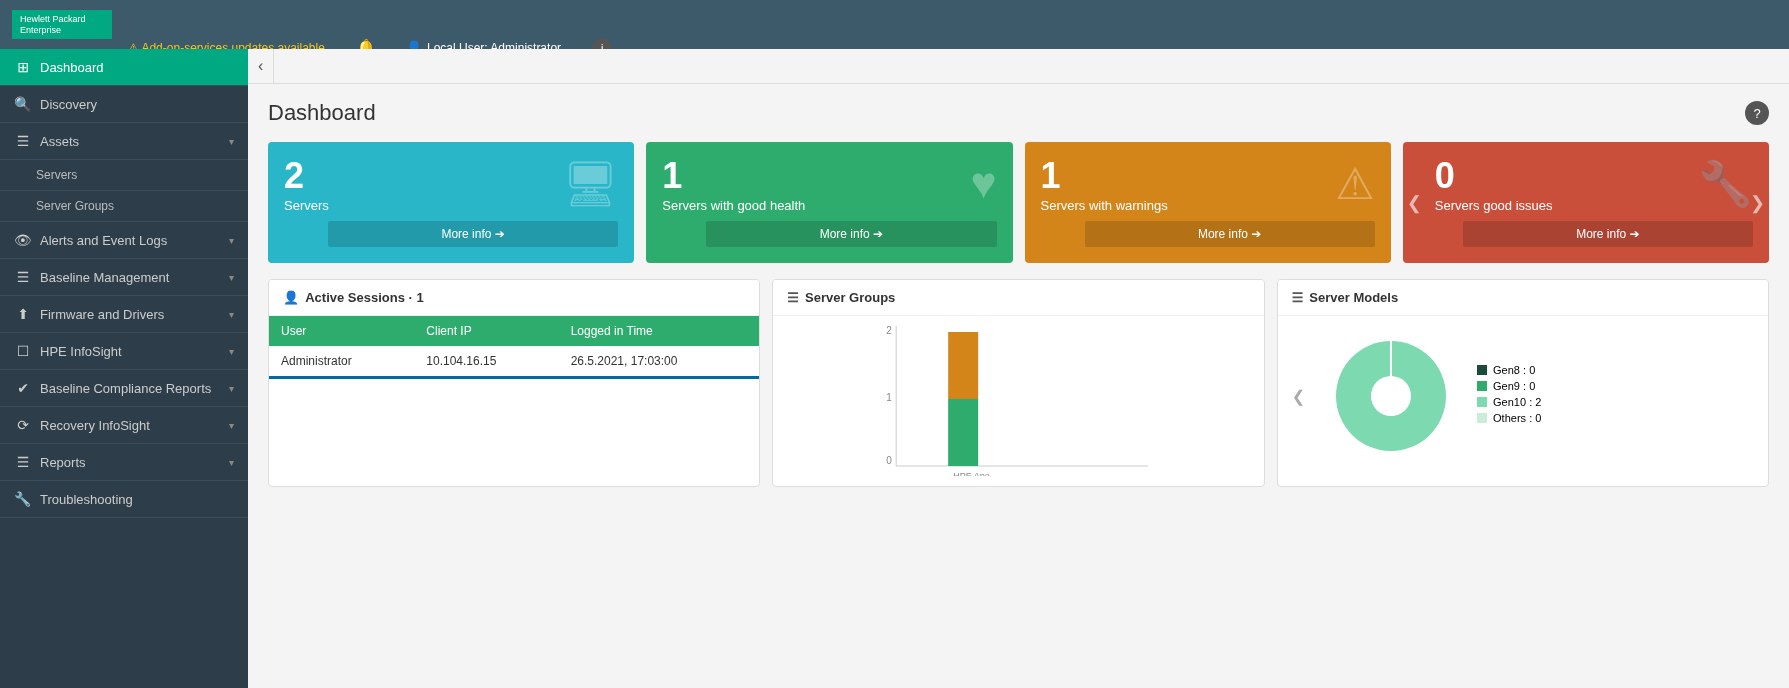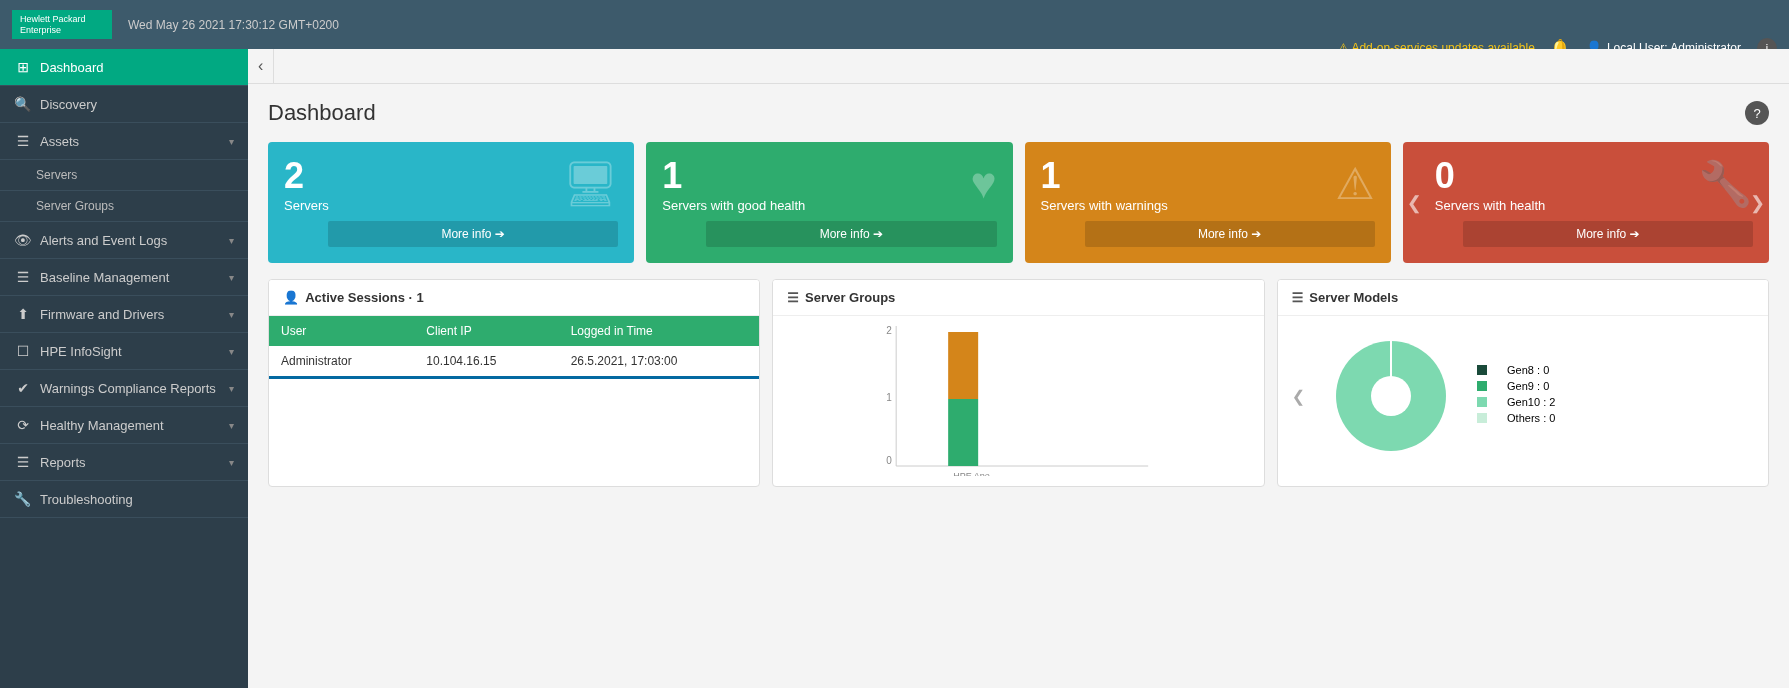--- a/index.html
+++ b/index.html
@@ -20,21 +20,21 @@
       padding: 4px 8px;
       margin-right: 16px;
       font-size: 11px;
       font-weight: bold;
       color: #fff;
       line-height: 1.2;
       min-width: 100px;
     }
     .topbar-logo span { display: block; font-size: 9px; font-weight: normal; }
     .topbar-datetime { flex: 1; font-size: 12px; color: #ccc; }
-    .topbar-right { display: flex; align-items: center; gap: 16px; margin-top: 46px; }
+    .topbar-right { display: flex; align-items: center; gap: 31px; margin-top: 46px; }
     .topbar-warning { color: #f5c518; font-size: 12px; cursor: pointer; text-decoration: underline; }
     .topbar-warning::before { content: "⚠ "; }
     .topbar-bell { font-size: 16px; cursor: pointer; }
     .topbar-user { font-size: 12px; display: flex; align-items: center; gap: 4px; }
     .topbar-user::before { content: "👤"; font-size: 13px; }
     .topbar-info { width: 20px; height: 20px; border-radius: 50%; background: #555; display: flex; align-items: center; justify-content: center; font-size: 11px; cursor: pointer; color: #fff; }
 
     
     .layout { display: flex; flex: 1; overflow: hidden; }
 
@@ -179,21 +179,21 @@
     }
     .legend-item { display: flex; align-items: center; gap: 4px; }
     .legend-dot { width: 10px; height: 10px; border-radius: 2px; }
 
     
     svg { display: block; }
 
     
     .pie-area { display: flex; align-items: center; padding: 10px 14px; gap: 16px; }
     .pie-legend { font-size: 11px; }
-    .pie-legend-item { display: flex; align-items: center; gap: 20px; margin-bottom: 4px; }
+    .pie-legend-item { display: flex; align-items: center; gap: 6px; margin-bottom: 4px; }
     .pie-legend-dot { width: 10px; height: 10px; }
 
     
     .sidebar-collapse {
       background: #f4f4f4;
       border: none;
       padding: 8px 10px;
       cursor: pointer;
       font-size: 16px;
       color: #555;
@@ -203,21 +203,20 @@
     .content-toprow { display: flex; align-items: center; border-bottom: 1px solid #ddd; background: #f4f4f4; }
   </style>
 </head>
 <body>
 
 <div class="topbar">
   <div class="topbar-logo">
     <span>Hewlett Packard</span>
     <span>Enterprise</span>
   </div>
-  <div class="topbar-datetime">Wed May 26 2021 17:30:12 GMT+0200</div>
   <div class="topbar-right">
     <span class="topbar-warning">Add-on-services updates available</span>
     <span class="topbar-bell">🔔</span>
     <span class="topbar-user">Local User: Administrator</span>
     <div class="topbar-info">ℹ</div>
   </div>
 </div>
 
 <div class="layout">
 
@@ -267,27 +266,27 @@
     </div>
 
     <div class="sidebar-item">
       <span class="icon">☐</span>
       <span class="label">HPE InfoSight</span>
       <span class="chevron">▾</span>
     </div>
 
     <div class="sidebar-item">
       <span class="icon">✔</span>
-      <span class="label">Warnings Compliance Reports</span>
+      <span class="label">Baseline Compliance Reports</span>
       <span class="chevron">▾</span>
     </div>
 
     <div class="sidebar-item">
       <span class="icon">⟳</span>
-      <span class="label">Healthy Management</span>
+      <span class="label">Recovery InfoSight</span>
       <span class="chevron">▾</span>
     </div>
 
     <div class="sidebar-item">
       <span class="icon">☰</span>
       <span class="label">Reports</span>
       <span class="chevron">▾</span>
     </div>
 
     <div class="sidebar-item">
@@ -340,21 +339,21 @@
             <div class="stat-card-icon">⚠</div>
           </div>
           <div class="stat-card-link">More info ➔</div>
         </div>
 
         <div class="stat-card red" style="position:relative;">
           <span class="nav-arrow left">❮</span>
           <div class="stat-card-top" style="padding-left:16px;">
             <div>
               <div class="stat-card-number">0</div>
-              <div class="stat-card-label">Servers with health</div>
+              <div class="stat-card-label">Servers good issues</div>
             </div>
             <div class="stat-card-icon">🔧</div>
           </div>
           <div class="stat-card-link">More info ➔</div>
           <span class="nav-arrow right">❯</span>
         </div>
       </div>
 
       <div class="bottom-panels">
 

